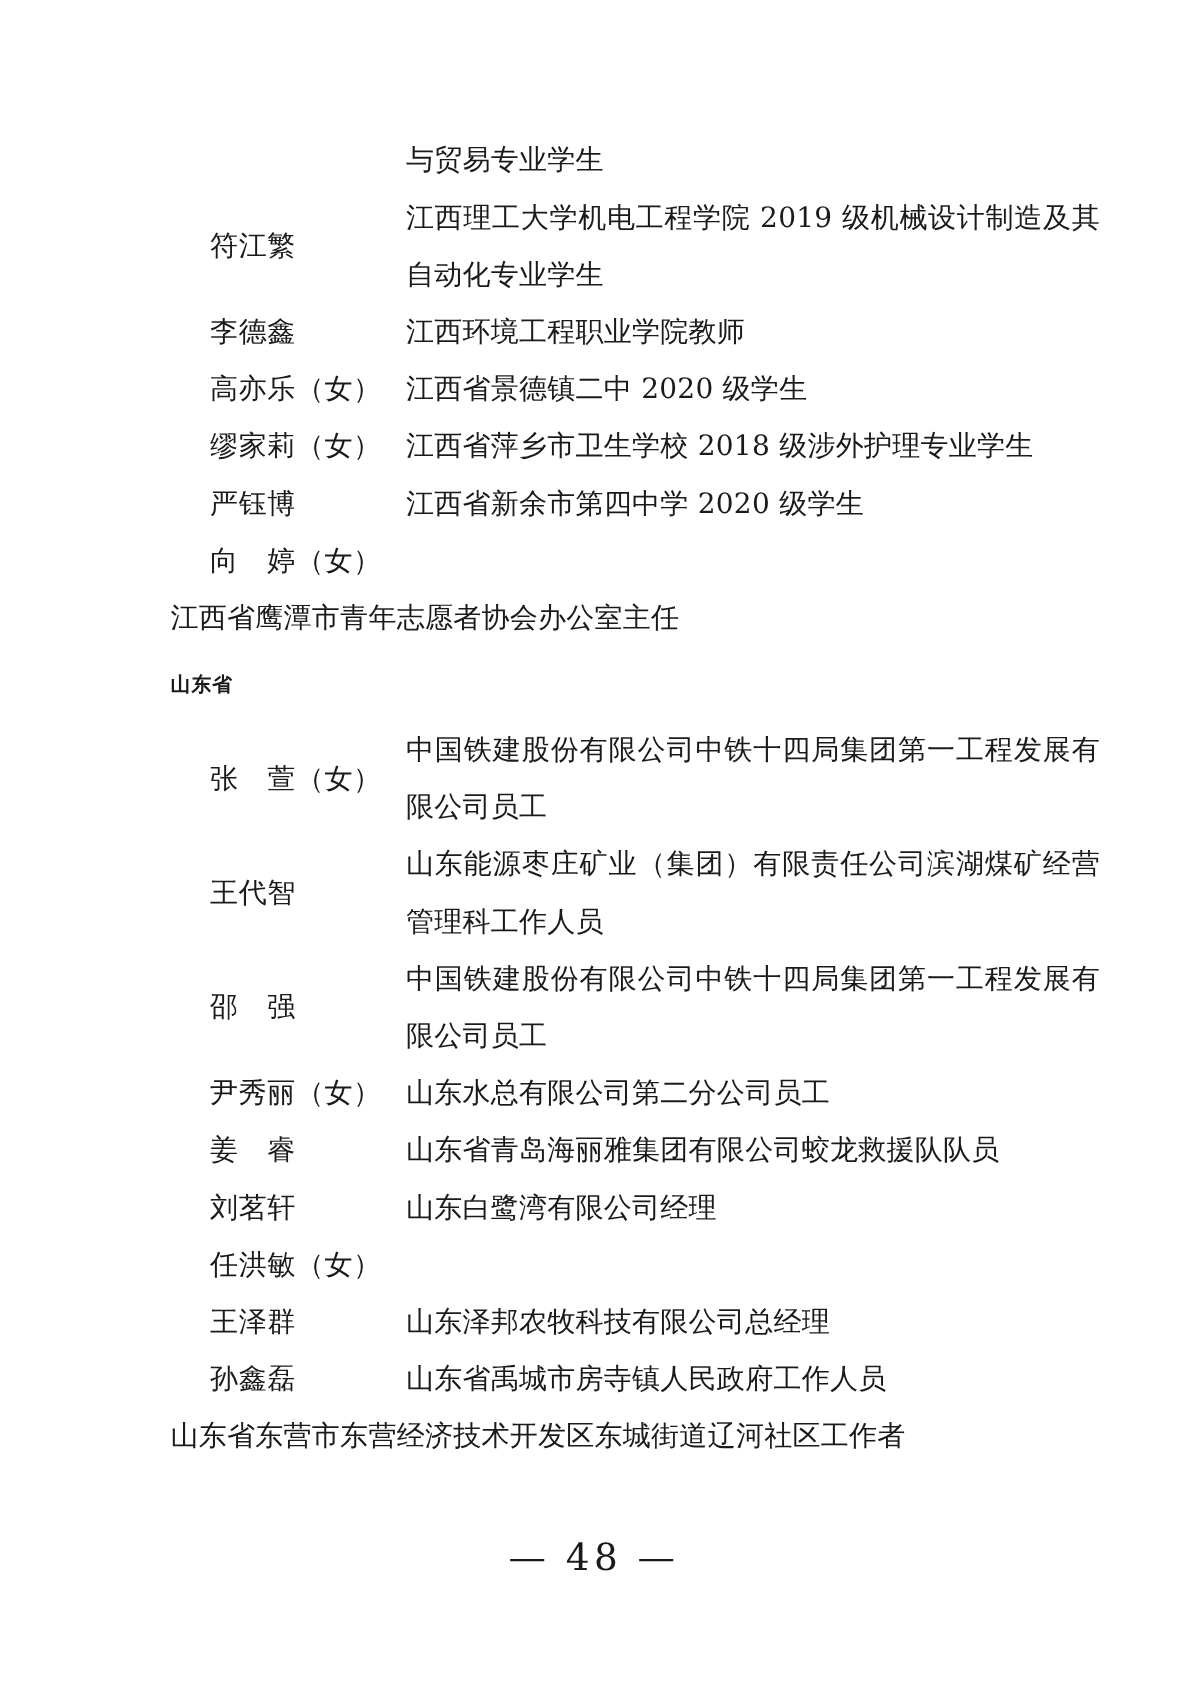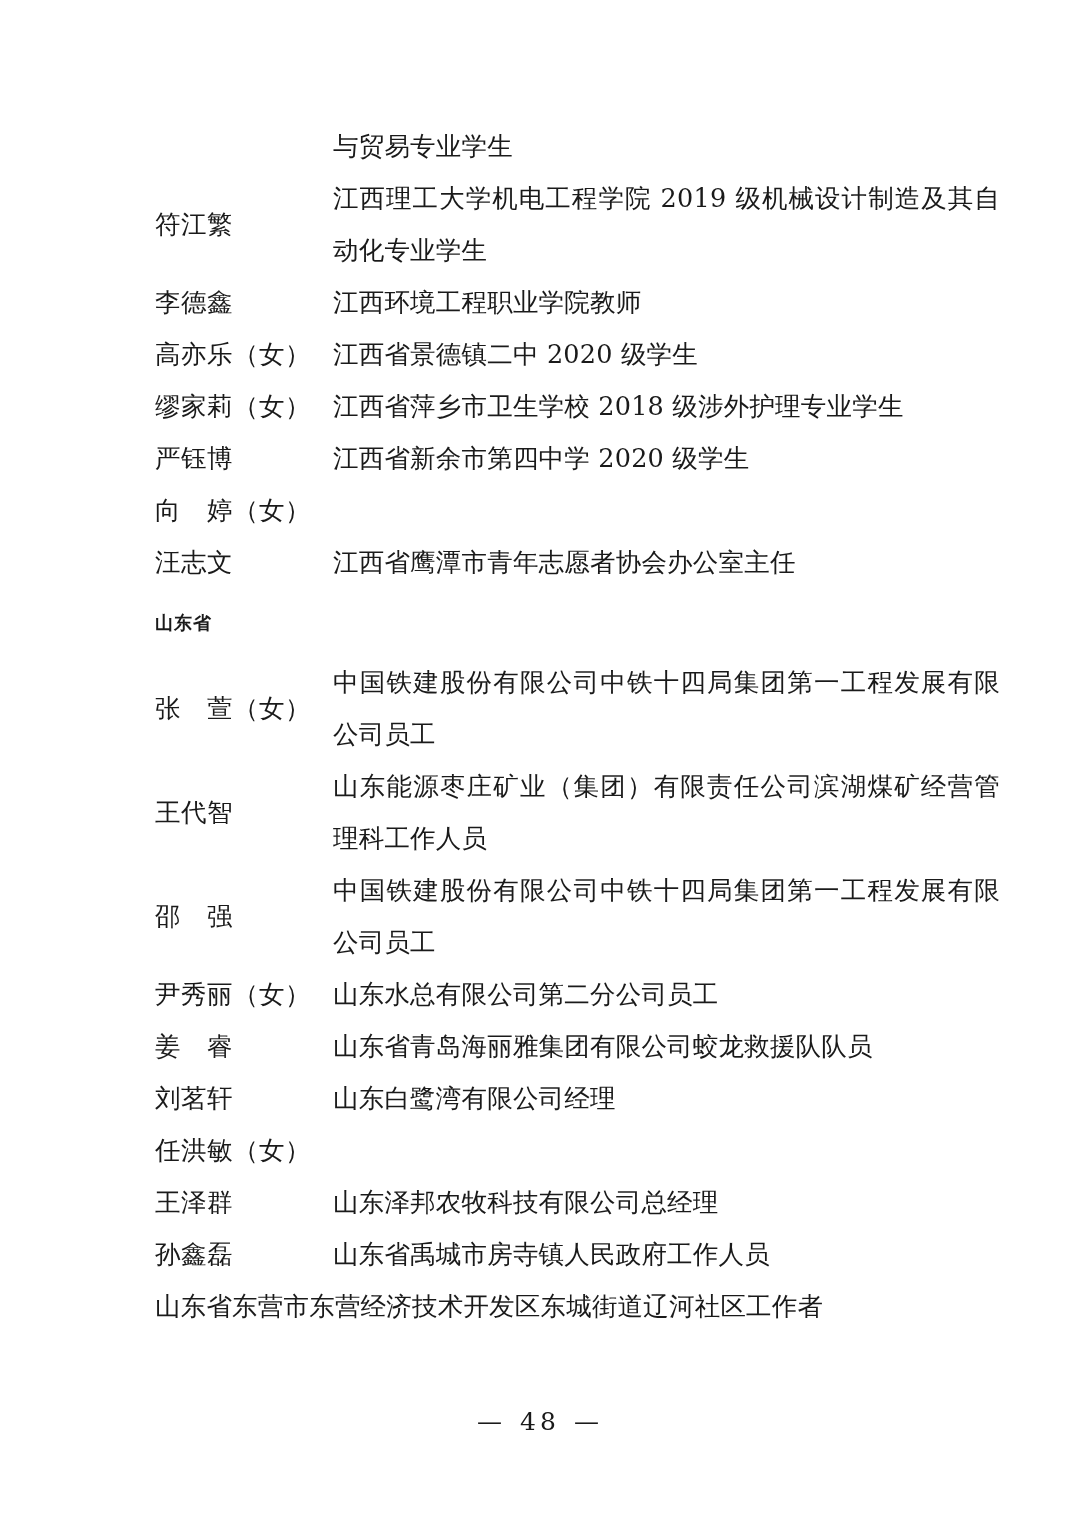--- a/index.html
+++ b/index.html
@@ -30,20 +30,21 @@
     align-items: flex-start;
     margin-bottom: 0px;
   }
   .name-cell {
     width: 178px;
     flex: 0 0 178px;
     font-size: 25.5px;
     line-height: 52px;
     letter-spacing: 0.5px;
     white-space: pre;
+    margin-left: 36px;
   }
   .desc-cell {
     flex: 1;
     font-size: 25.5px;
     line-height: 52px;
     letter-spacing: 0.2px;
     text-align: justify;
     text-justify: inter-ideograph;
   }
   .row.two-line .name-cell {
@@ -56,21 +57,21 @@
     margin-top: 6px;
     margin-bottom: 4px;
     letter-spacing: 1px;
   }
   .footer {
     position: absolute;
     left: 0;
     right: 0;
     bottom: 92px;
     text-align: center;
-    font-size: 25px;
+    font-size: 34px;
     letter-spacing: 4px;
     font-family: "DejaVu Serif", "Liberation Serif", serif;
   }
   .footer .dash {
     display: inline-block;
     padding: 0 14px;
   }
 </style>
 </head>
 <body>
@@ -100,21 +101,20 @@
       <div class="desc-cell">江西省萍乡市卫生学校 2018 级涉外护理专业学生</div>
     </div>
     <div class="row">
       <div class="name-cell">严钰博</div>
       <div class="desc-cell">江西省新余市第四中学 2020 级学生</div>
     </div>
     <div class="row">
       <div class="name-cell">向　婷（女）</div>
     </div>
     <div class="row">
-      <div class="name-cell">汪志文</div>
       <div class="desc-cell">江西省鹰潭市青年志愿者协会办公室主任</div>
     </div>
   </div>
 
   <div class="section-head">山东省</div>
 
   <div class="entry-list">
     <div class="row two-line">
       <div class="name-cell">张　萱（女）</div>
       <div class="desc-cell">中国铁建股份有限公司中铁十四局集团第一工程发展有限公司员工</div>

